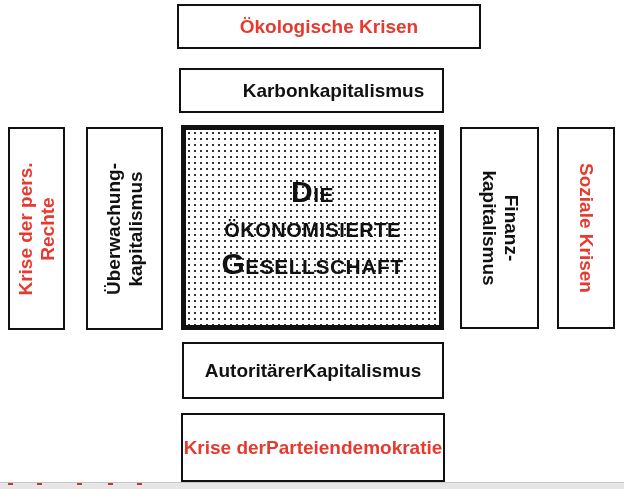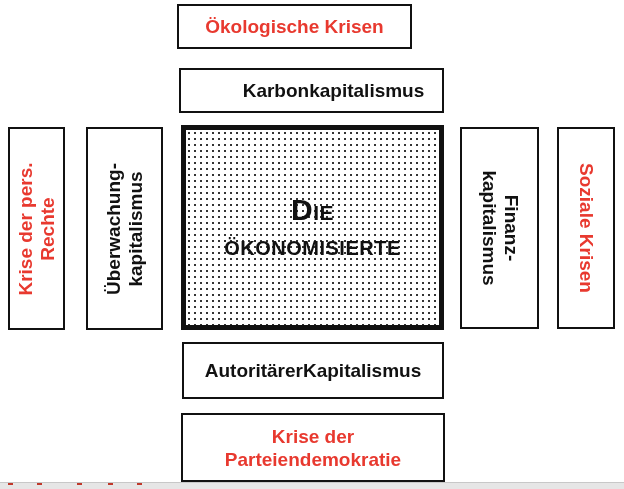--- a/index.html
+++ b/index.html
@@ -41,21 +41,21 @@
     background: #e6e6e6; border-top: 1px solid #c8c8c8;
   }
   .tb-icon {
     position: absolute; top: 483px; width: 5px; height: 6px;
     border-top: 2px solid #c0392b; box-sizing: border-box;
   }
 </style>
 </head>
 <body>
 
-<div class="box red h-text" style="left:177px; top:4px; width:235px; height:45px;">
+<div class="box red h-text" style="left:177px; top:4px; width:304px; height:45px;">
   <span>Ökologische Krisen</span>
 </div>
 
 <div class="box black h-text" style="left:179px; top:68px; width:265px; height:45px;padding-left:44px;">
   <span>Karbonkapitalismus</span>
 </div>
 
 <div class="box red" style="left:8px; top:127px; width:57px; height:203px;">
   <div class="v-wrap v-up">
     <div>Krise der pers.</div>
@@ -66,39 +66,40 @@
 <div class="box black" style="left:86px; top:127px; width:77px; height:203px;">
   <div class="v-wrap v-up">
     <div>Überwachung-</div>
     <div>kapitalismus</div>
   </div>
 </div>
 
 <div class="box center" style="left:181px; top:125px; width:263px; height:205px;">
   <div class="center-line big">Die</div>
   <div class="center-line big" style="font-size:28px;">ökonomisierte</div>
+  <div class="center-line big">Gesellschaft</div>
 </div>
 
 <div class="box black" style="left:460px; top:127px; width:79px; height:202px;">
   <div class="v-wrap v-down">
     <div>Finanz-</div>
     <div>kapitalismus</div>
   </div>
 </div>
 
 <div class="box red" style="left:557px; top:127px; width:58px; height:202px;">
   <div class="v-wrap v-down">Soziale Krisen</div>
 </div>
 
 <div class="box black h-text" style="left:182px; top:342px; width:262px; height:57px; flex-direction:row;">
   <div>Autoritärer</div>
   <div>Kapitalismus</div>
 </div>
 
-<div class="box red h-text" style="left:181px; top:413px; width:264px; height:69px; flex-direction:column;text-align:center;">
+<div class="box red h-text" style="left:181px; top:413px; width:264px; height:69px; flex-direction:row;text-align:center;">
   <div>Krise der</div>
   <div>Parteiendemokratie</div>
 </div>
 
 <div class="toolbar"></div>
 <div class="tb-icon" style="left:8px;"></div>
 <div class="tb-icon" style="left:37px;"></div>
 <div class="tb-icon" style="left:77px;"></div>
 <div class="tb-icon" style="left:108px;"></div>
 <div class="tb-icon" style="left:137px;"></div>

